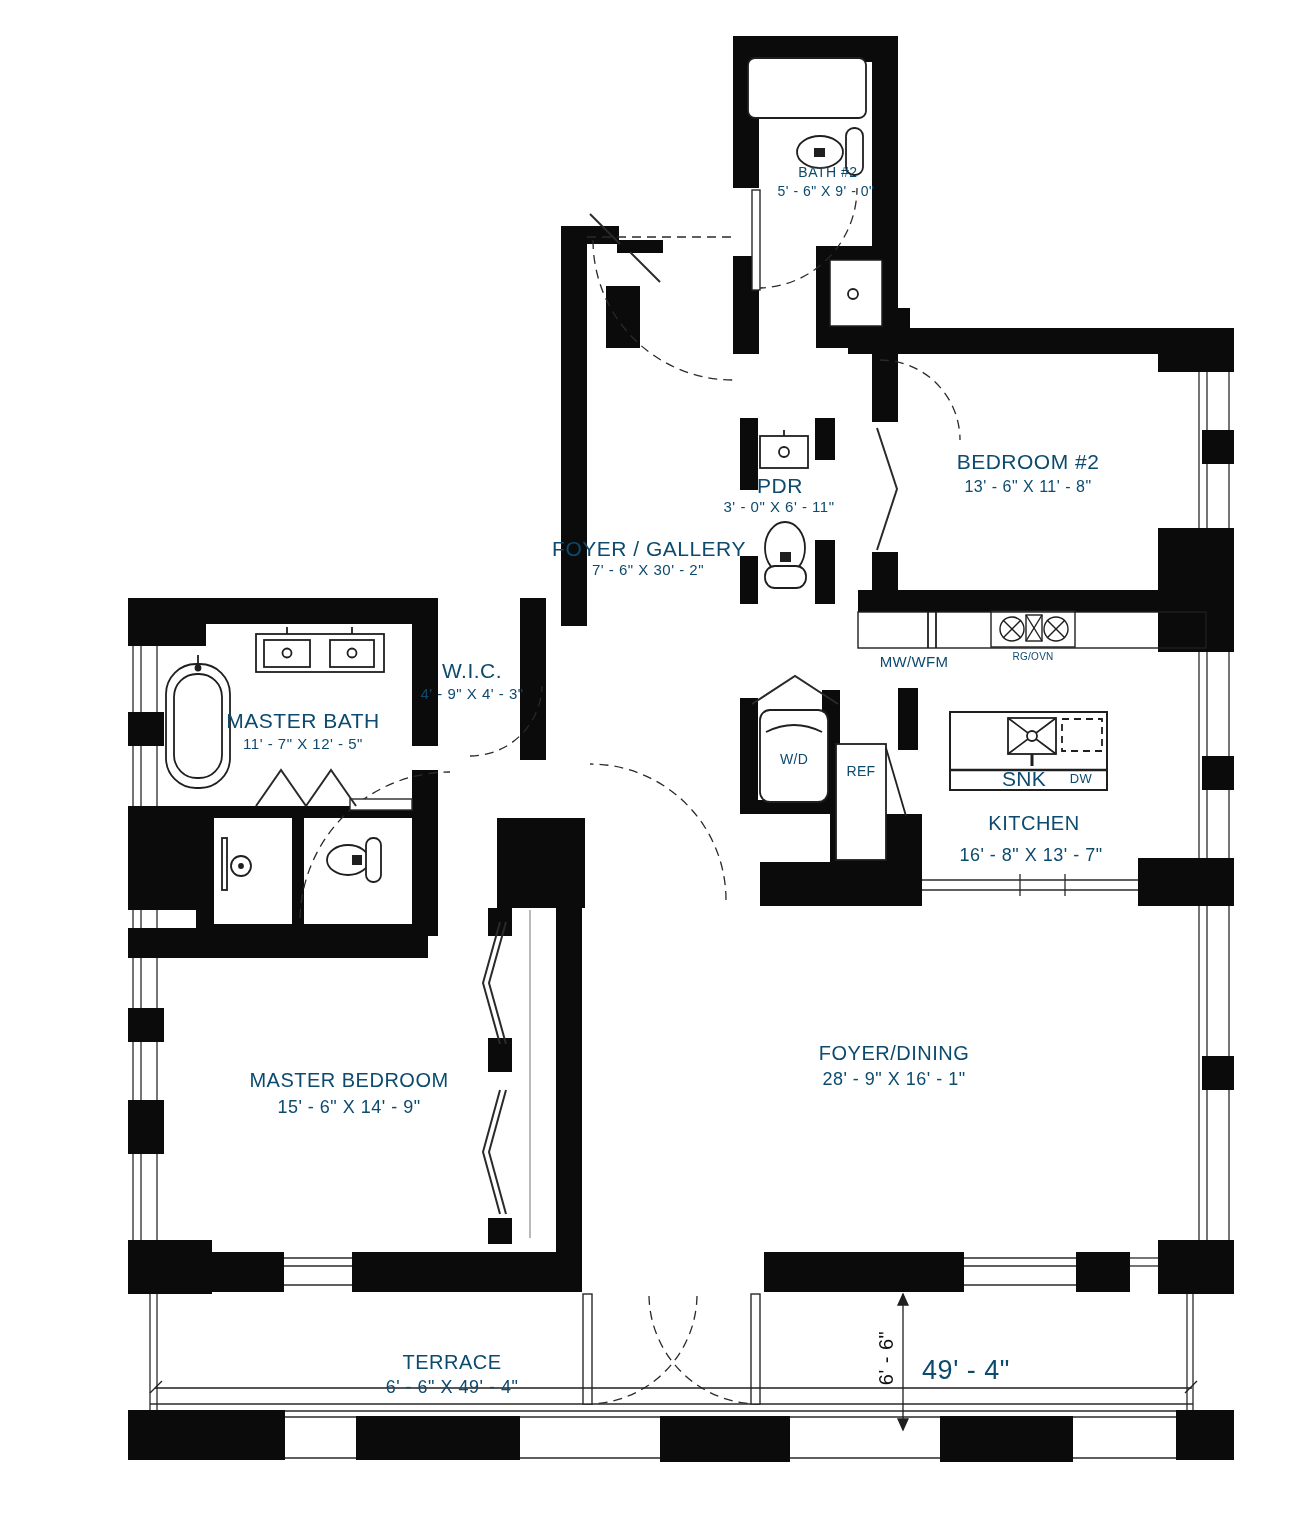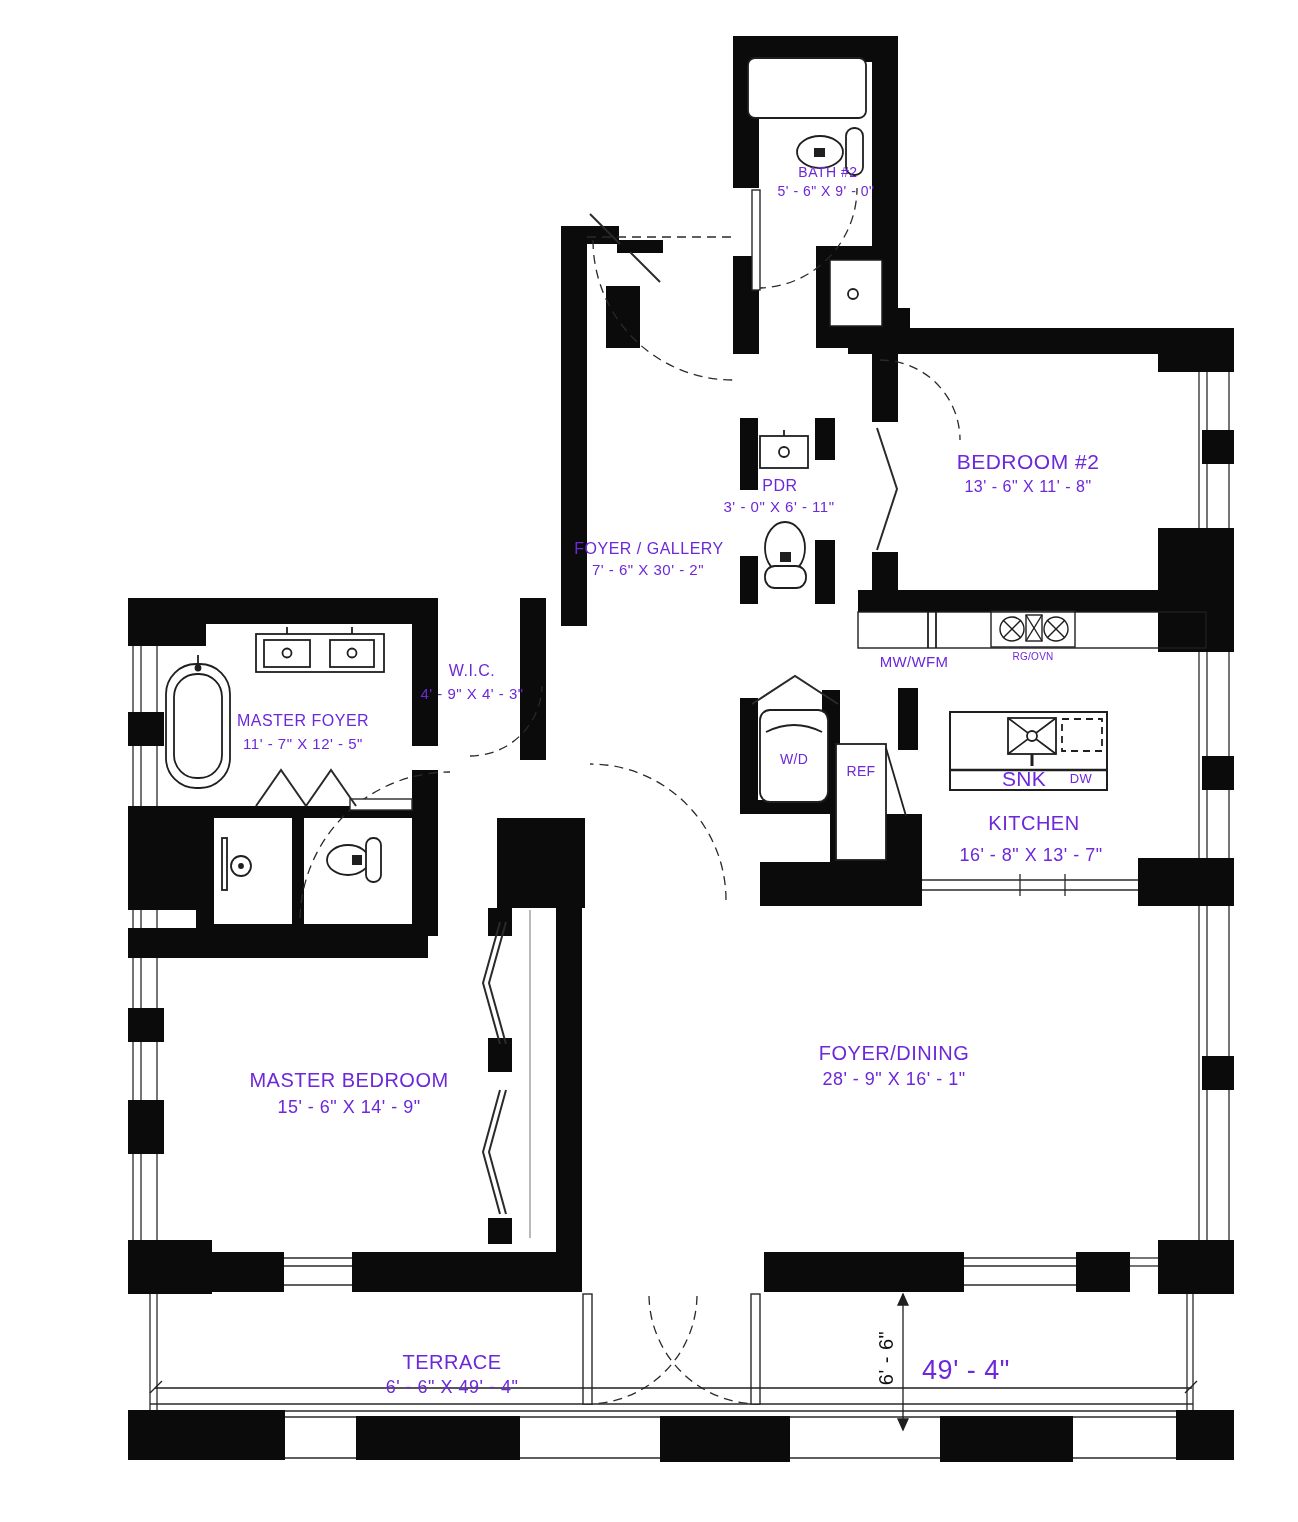--- a/index.html
+++ b/index.html
@@ -1,25 +1,25 @@
 <!DOCTYPE html>
 <html><head>
 <meta charset="utf-8">
 <style>
   html,body{margin:0;padding:0;background:#ffffff;}
   .canvas{position:relative;width:1298px;height:1522px;background:#ffffff;
           font-family:"Liberation Sans",sans-serif;overflow:hidden;}
   .plan-svg{position:absolute;left:0;top:0;}
   .lbl{position:absolute;transform:translate(-50%,-50%);white-space:nowrap;
-       color:#6d28d9;text-align:center;line-height:1.1;letter-spacing:0.5px;}
+       color:#0c4a6e;text-align:center;line-height:1.1;letter-spacing:0.5px;}
   .lbl-rot{position:absolute;transform:translate(-50%,-50%) rotate(-90deg);
        white-space:nowrap;color:#111;letter-spacing:0.5px;}
   .room-name{font-size:20px;}
   .room-dims{font-size:18px;}
-  .small-name{font-size:16px;}
+  .small-name{font-size:21px;}
   .small-dims{font-size:15px;}
   .appliance{font-size:14px;letter-spacing:0.3px;}
 </style>
 </head>
 <body>
 
 <div class="canvas">
 
 <svg class="plan-svg" width="1298" height="1522" viewBox="0 0 1298 1522">
 
@@ -290,21 +290,21 @@
 
 <div class="lbl small-name" style="left:649px;top:549px">FOYER / GALLERY</div>
 <div class="lbl small-dims" style="left:648px;top:570px">7' - 6" X  30' - 2"</div>
 
 <div class="lbl appliance" style="left:914px;top:662px;font-size:15px">MW/WFM</div>
 <div class="lbl appliance" style="left:1033px;top:656px;font-size:10px">RG/OVN</div>
 
 <div class="lbl small-name" style="left:472px;top:671px">W.I.C.</div>
 <div class="lbl small-dims" style="left:472px;top:694px">4' - 9" X  4' - 3"</div>
 
-<div class="lbl small-name" style="left:303px;top:721px">MASTER FOYER</div>
+<div class="lbl small-name" style="left:303px;top:721px">MASTER BATH</div>
 <div class="lbl small-dims" style="left:303px;top:744px">11' - 7" X  12' - 5"</div>
 
 <div class="lbl appliance" style="left:794px;top:760px">W/D</div>
 <div class="lbl appliance" style="left:861px;top:772px">REF</div>
 <div class="lbl appliance" style="left:1024px;top:779px;font-size:21px">SNK</div>
 <div class="lbl appliance" style="left:1081px;top:779px;font-size:13px">DW</div>
 
 <div class="lbl room-name" style="left:1034px;top:823px">KITCHEN</div>
 <div class="lbl room-dims" style="left:1031px;top:856px">16' - 8" X  13' - 7"</div>
 

